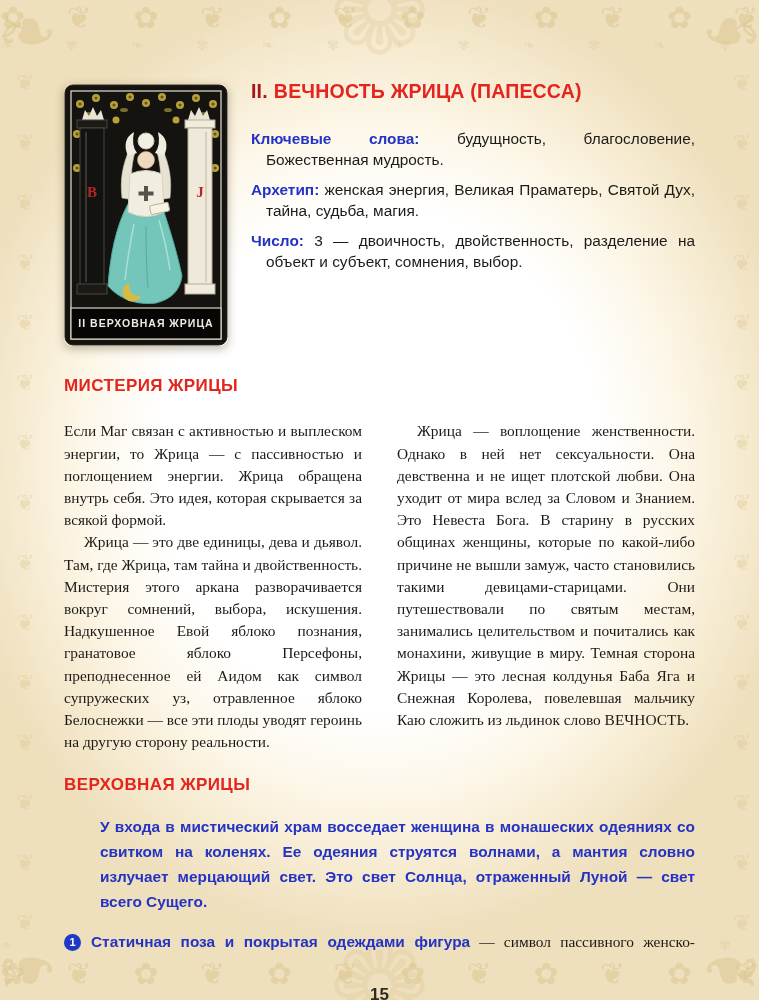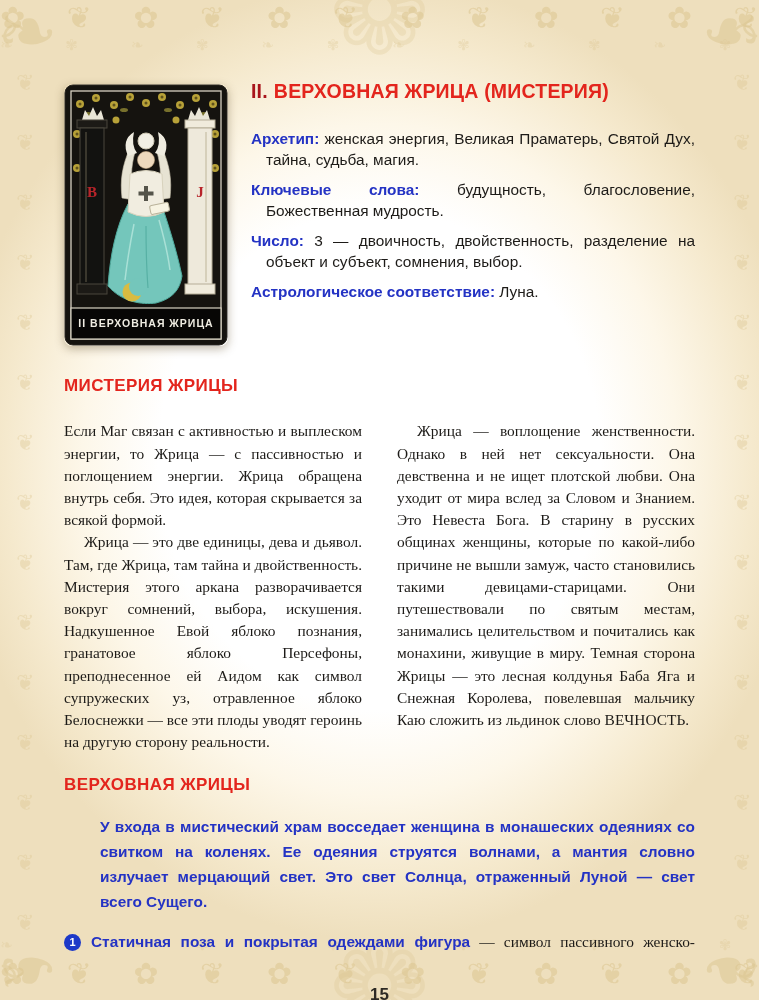--- a/index.html
+++ b/index.html
@@ -175,26 +175,25 @@
           </g>
 
           <g>
             <rect x="7" y="224" width="150" height="31" fill="#070605" stroke="#d8d2c2" stroke-width="1.2"></rect>
             <text class="card-caption" x="82" y="243" text-anchor="middle" fill="#efece2">II ВЕРХОВНАЯ ЖРИЦА</text>
           </g>
         </svg>
       </div>
 
       <div class="info">
-        <h1><span class="numeral">II.</span><span>ВЕРХОВНАЯ ЖРИЦА (МИСТЕРИЯ)</span></h1>
-
+        <h1><span class="numeral">II.</span><span>ВЕЧНОСТЬ ЖРИЦА (ПАПЕССА)</span></h1>
+
+        <p class="attr"><b>Ключевые слова:</b> <span>будущность, благословение, Божественная мудрость.</span></p>
         <p class="attr"><b>Архетип:</b> <span>женская энергия, Великая Праматерь, Святой Дух, тайна, судьба, магия.</span></p>
-        <p class="attr"><b>Ключевые слова:</b> <span>будущность, благословение, Божественная мудрость.</span></p>
         <p class="attr"><b>Число:</b> <span>3 — двоичность, двойственность, разделение на объект и субъект, сомнения, выбор.</span></p>
-        <p class="attr"><b>Астрологическое соответствие:</b> <span>Луна.</span></p>
       </div>
     </div>
 
     <h2>МИСТЕРИЯ ЖРИЦЫ</h2>
 
     <div class="cols">
       <div class="col">
         <p>Если Маг связан с активностью и выплеском энергии, то Жрица — с пассивностью и поглощением энергии. Жрица обращена внутрь себя. Это идея, которая скрывается за всякой формой.</p>
         <p class="indent">Жрица — это две единицы, дева и дьявол. Там, где Жрица, там тайна и двойственность. Мистерия этого аркана разворачивается вокруг сомнений, выбора, искушения. Надкушенное Евой яблоко познания, гранатовое яблоко Персефоны, преподнесенное ей Аидом как символ супружеских уз, отравленное яблоко Белоснежки — все эти плоды уводят героинь на другую сторону реальности.</p>
       </div>

